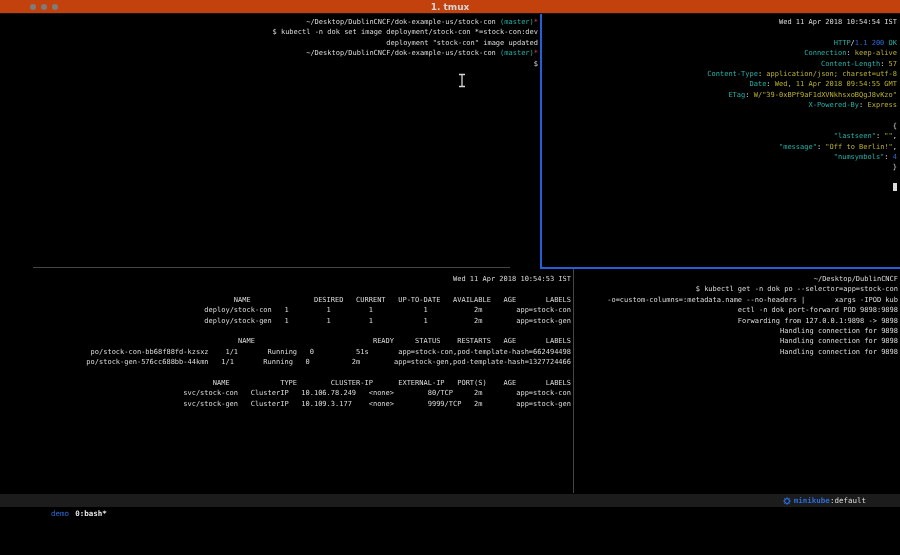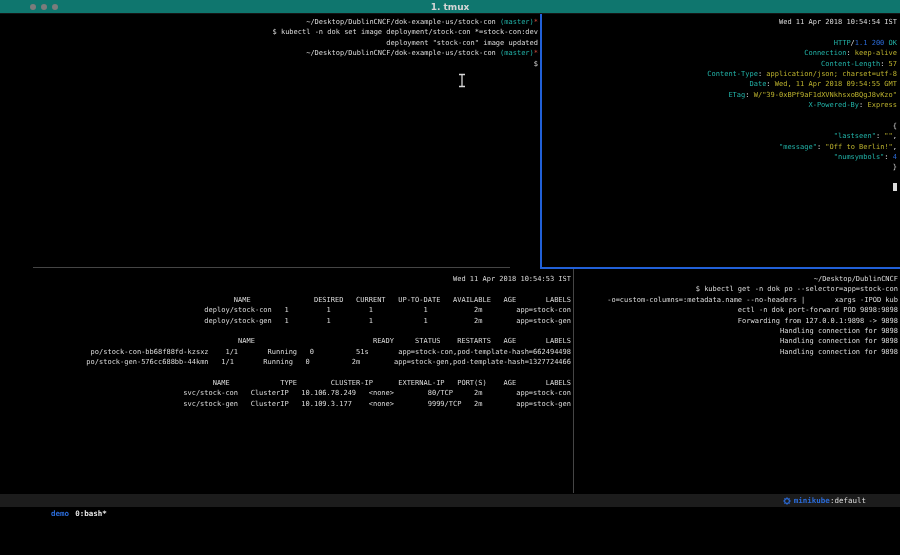--- a/index.html
+++ b/index.html
@@ -6,21 +6,21 @@
   html,body { width:900px; height:555px; }
   body {
     background:#000;
     position:relative;
     overflow:hidden;
     font-family:"DejaVu Sans Mono","Liberation Mono",monospace;
   }
   
   .titlebar {
     position:absolute; left:0; top:0; width:900px; height:14px;
-    background:#0f766e; border-bottom:1px solid #151515;
+    background:#c2410c; border-bottom:1px solid #151515;
   }
   .dots { position:absolute; left:30px; top:4px; display:flex; gap:5px; }
   .dot { width:6px; height:6px; border-radius:50%; background:#7c7c7c; }
   .title {
     position:absolute; left:0; top:2px; width:100%; text-align:center;
     font-family:"DejaVu Sans","Liberation Sans",sans-serif;
     font-size:9px; font-weight:bold; color:#d6d6d6;
   }
   
   .pane {
@@ -44,21 +44,21 @@
   .div-h-blue { position:absolute; left:540px; top:267px; width:360px; height:2px; background:var(--accent); }
   .div-h-gray { position:absolute; left:33px;  top:267px; width:477px; height:1px; background:#454545; }
   .div-v-gray { position:absolute; left:573px; top:269px; width:1px; height:224px; background:#454545; }
   
   .statusbar {
     position:absolute; left:0; top:494px; width:900px; height:13px;
     background:#1c1c1c; font-size:7.5px; line-height:13px; white-space:pre;
   }
   .sb-left  { position:absolute; left:33px; top:0; }
   .sb-right { position:absolute; right:34px; top:0; display:flex; align-items:center; height:13px; }
-  .sb-session { color:var(--blue); margin-right:6px;font-weight:bold; }
+  .sb-session { color:var(--blue); margin-right:6px; }
   .sb-window  { color:#e8e8e8; font-weight:bold;margin-top:28px; }
   .sb-ctx { color:var(--blue); font-weight:bold; }
   .sb-ns  { color:#dcdcdc; }
   .helm-icon { display:inline-block; margin-right:3px; line-height:0; }
   
   .ibeam { position:absolute; left:458px; top:73px; line-height:0; }
 </style>
 </head>
 <body>
 

